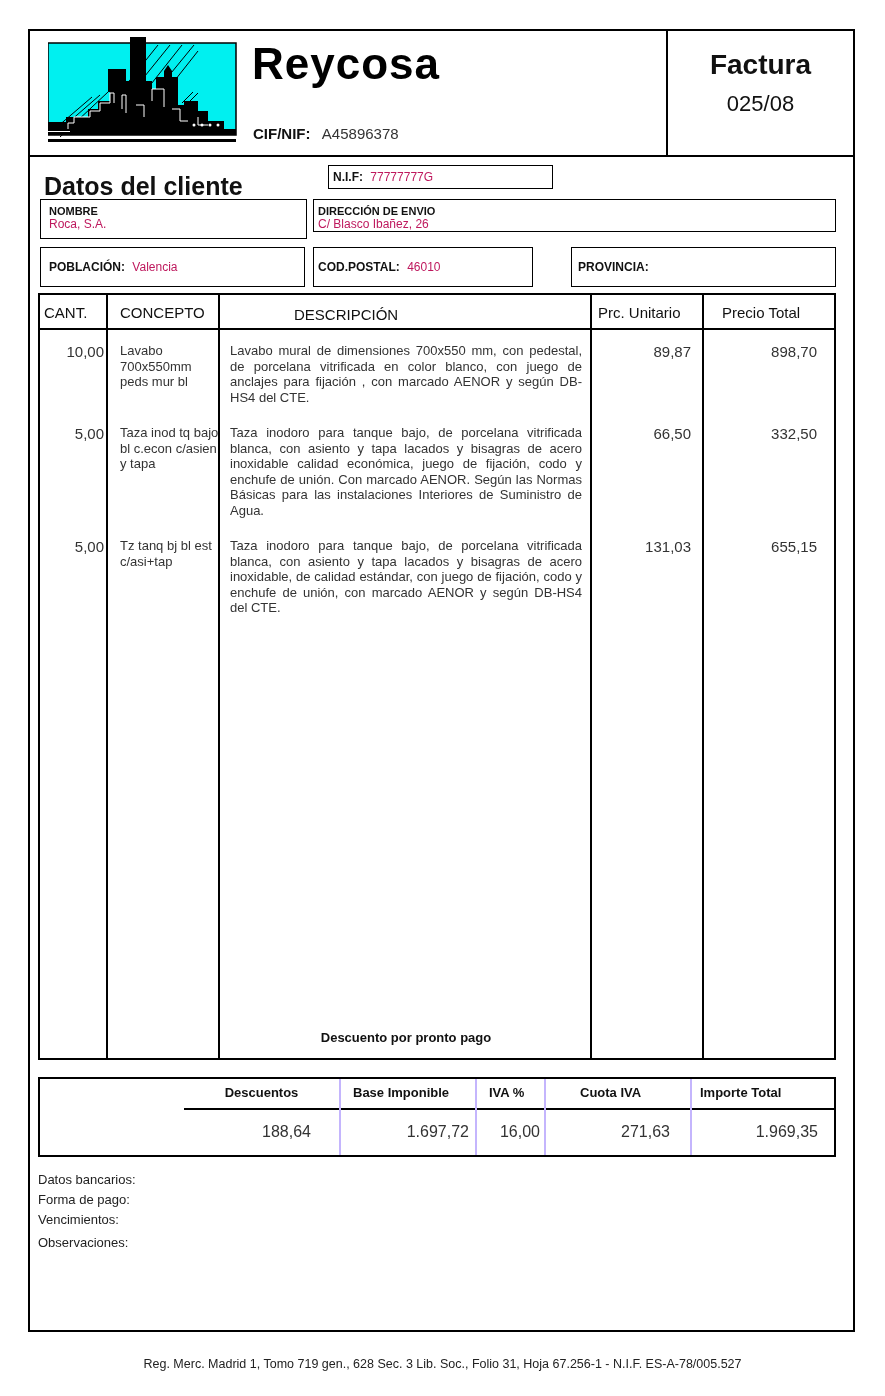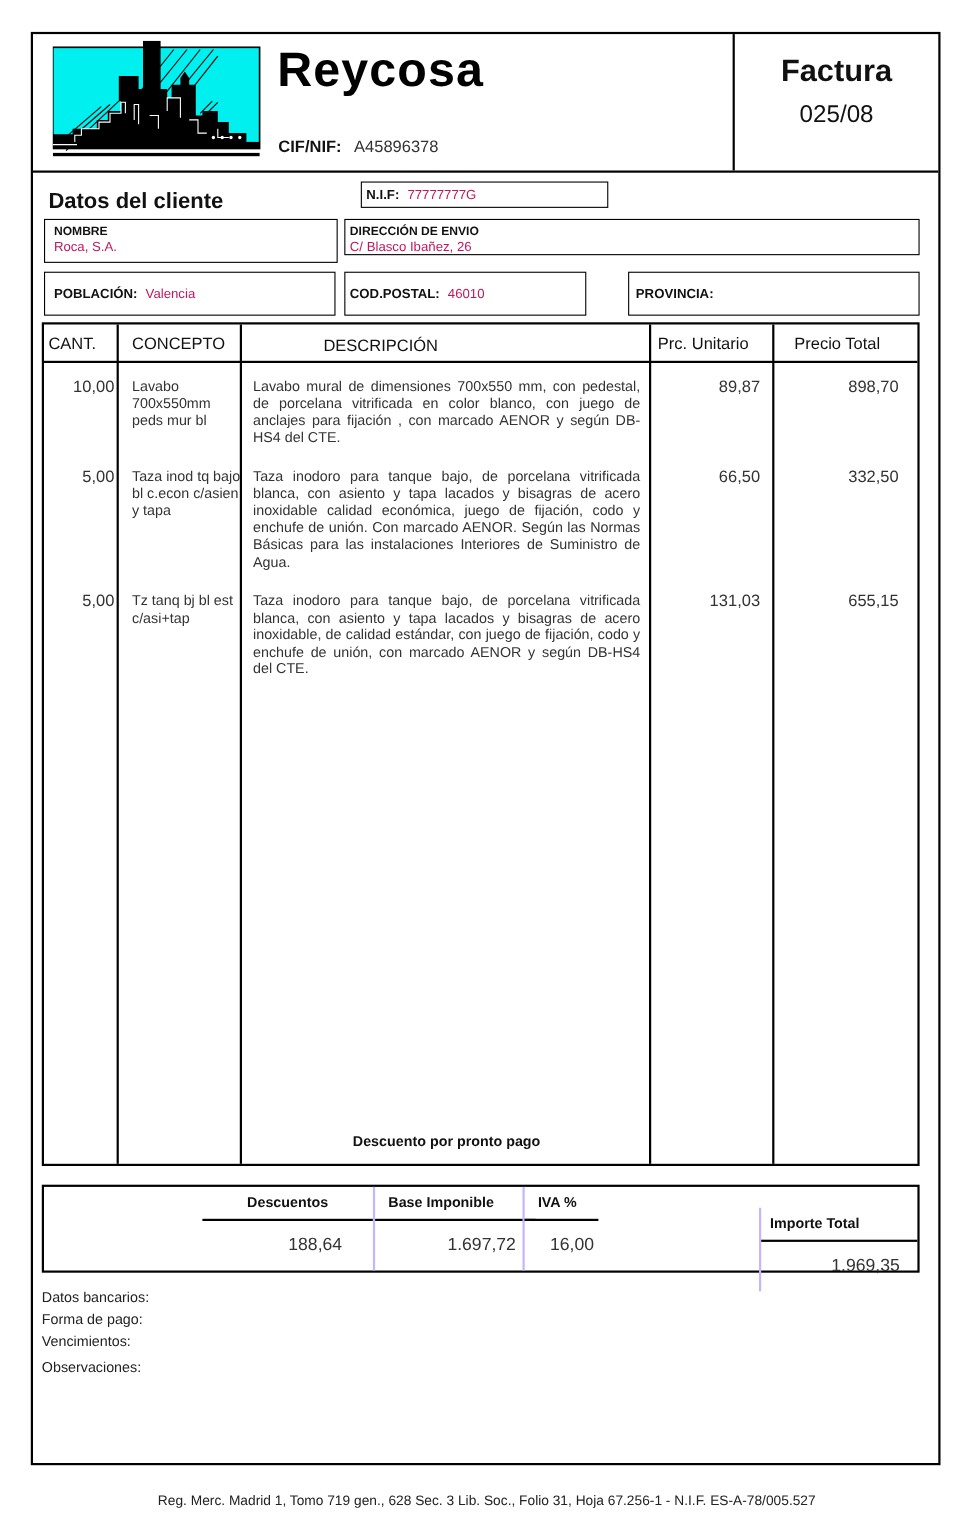--- a/index.html
+++ b/index.html
@@ -13,21 +13,21 @@
   .logo { position: absolute; left: 18px; top: 6px; width: 190px; height: 110px; }
   .brand { position: absolute; left: 222px; top: 8px; font-size: 44px; font-weight: bold; letter-spacing: 1px; color: #000; }
   .cif { position: absolute; left: 223px; top: 94px; font-size: 15px; }
   .cif .lbl { font-weight: bold; margin-right: 8px; }
   .cif .val { color: #333; }
   .invoice-box { position: absolute; left: 636px; top: 0; width: 187px; height: 124px; border-left: 2px solid #000; text-align: center; }
   .invoice-title { font-size: 28px; font-weight: bold; margin-top: 18px; }
   .invoice-num { font-size: 22px; margin-top: 10px; color: #111; }
 
   
-  .client-title { position: absolute; left: 14px; top: 141px; font-size: 20px; font-weight: bold; }
+  .client-title { position: absolute; left: 14px; top: 141px; font-size: 25px; font-weight: bold; }
   .box { position: absolute; border: 1px solid #000; font-size: 12px; }
   .box .lbl { font-size: 11px; font-weight: bold; display: block; }
   .box .val { color: #be185d; }
   .inline .lbl { display: inline; font-size: 12px; margin-right: 4px; }
 
   
   .items { position: absolute; left: 8px; top: 262px; width: 798px; height: 767px; border: 2px solid #000; }
   .col-line { position: absolute; top: 0; bottom: 0; width: 2px; background: #000; }
   .head-line { position: absolute; left: 0; right: 0; top: 33px; height: 2px; background: #000; }
   .th { position: absolute; top: 9px; font-size: 15px; }
@@ -184,21 +184,25 @@
       <div class="t-val" style="padding-right:28px;">188,64</div>
     </div>
     <div class="t-cell" style="left:299px; width:148px;">
       <div class="t-head" style="padding-left:12px;">Base Imponible</div>
       <div class="t-val" style="padding-right:18px;">1.697,72</div>
     </div>
     <div class="t-cell" style="left:435px; width:69px;">
       <div class="t-head" style="padding-left:12px;">IVA %</div>
       <div class="t-val" style="padding-right:4px;">16,00</div>
     </div>
-    <div class="t-cell" style="left:650px; width:144px;margin-top:19px;">
+    <div class="t-cell" style="left:504px; width:146px;">
+      <div class="t-head" style="padding-left:34px;">Cuota IVA</div>
+      <div class="t-val" style="padding-right:20px;">271,63</div>
+    </div>
+    <div class="t-cell" style="left:650px; width:144px;">
       <div class="t-head" style="padding-left:8px;">Importe Total</div>
       <div class="t-val" style="padding-right:16px;">1.969,35</div>
     </div>
   </div>
 
   <div class="info" style="top:1141px;">Datos bancarios:</div>
   <div class="info" style="top:1161px;">Forma de pago:</div>
   <div class="info" style="top:1181px;">Vencimientos:</div>
   <div class="info" style="top:1204px;">Observaciones:</div>
 </div>

